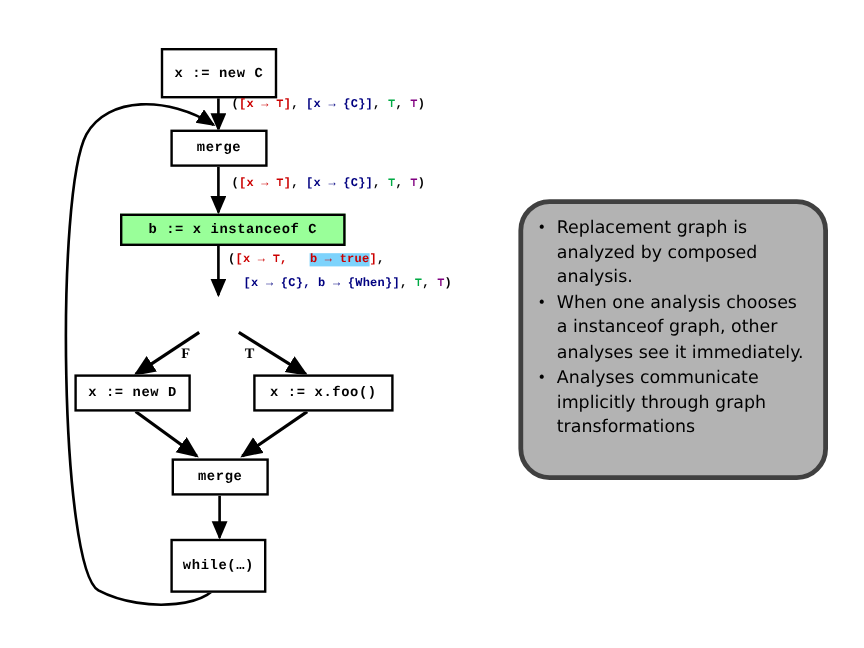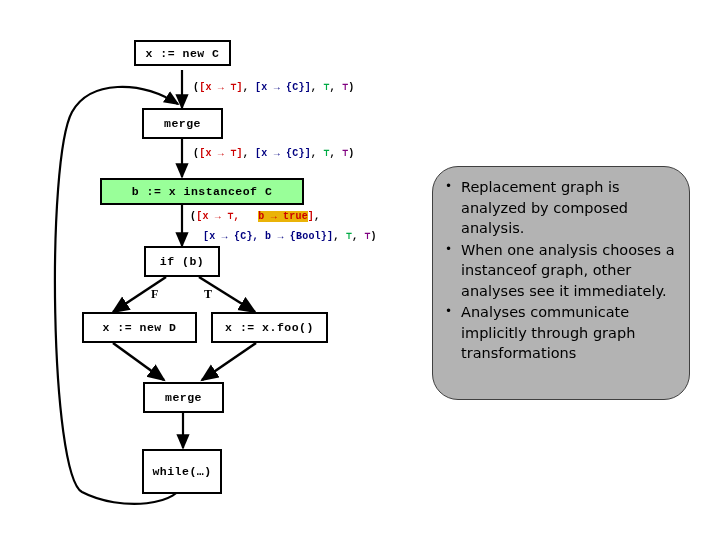--- a/index.html
+++ b/index.html
@@ -65,33 +65,33 @@
     white-space: pre;
     z-index: 5;
     letter-spacing: 0.2px;
   }
   .c-red    { color: #cc0000; }
   .c-navy   { color: #000080; }
   .c-green  { color: #00aa44; }
   .c-purple { color: #800080; }
   .c-black  { color: #000000; }
   .hl {
-    background: #eab308;
+    background: #7dd3fc;
   }
 
   
   #callout {
     position: absolute;
     left: 432px;
     top: 166px;
     width: 258px;
     height: 234px;
     box-sizing: border-box;
     background: #b3b3b3;
-    border: 1px solid #404040;
+    border: 4px solid #404040;
     border-radius: 26px;
     z-index: 3;
   }
   #callout ul {
     list-style: none;
     margin: 0;
     padding: 10px 10px 0 8px;
   }
   #callout li {
     position: relative;
@@ -135,46 +135,45 @@
     <line x1="113" y1="343" x2="164" y2="380" stroke="#000000" stroke-width="2.6" marker-end="url(#arrow)"></line>
 
     <line x1="256" y1="343" x2="202" y2="380" stroke="#000000" stroke-width="2.6" marker-end="url(#arrow)"></line>
 
     <line x1="183" y1="413" x2="183" y2="448" stroke="#000000" stroke-width="2.2" marker-end="url(#arrow)"></line>
 
     <path d="M 183 480 C 183 506, 120 512, 82 492 C 50 474, 46 160, 72 112
              C 90 80, 140 80, 178 104" fill="none" stroke="#000000" stroke-width="2.2" marker-end="url(#arrow)"></path>
   </svg>
 
-  <div class="node" style="left:134px; top:40px; width:97px; height:26px;">x := new C</div>
+  <div class="node" style="left:134px; top:40px; width:97px; height:42px;">x := new C</div>
 
   <div class="node" style="left:142px; top:108px; width:81px; height:31px;">merge</div>
 
-  <div class="node green" style="left:100px; top:178px; width:204px; height:27px;">b := x instanceof C</div>
+  <div class="node green" style="left:100px; top:178px; width:188px; height:27px;">b := x instanceof C</div>
 
-  <div class="node" style="left:144px; top:246px; width:76px; height:31px;">if (b)</div>
 
-  <div class="node" style="left:62px; top:312px; width:115px; height:31px;margin-left:20px;">x := new D</div>
+  <div class="node" style="left:62px; top:312px; width:97px; height:31px;">x := new D</div>
 
   <div class="node" style="left:211px; top:312px; width:117px; height:31px;">x := x.foo()</div>
 
   <div class="node" style="left:143px; top:382px; width:81px; height:31px;">merge</div>
 
   <div class="node" style="left:142px; top:449px; width:80px; height:45px;">while(…)</div>
 
   <div class="branch-label" style="left:151px; top:287px;">F</div>
   <div class="branch-label" style="left:204px; top:287px;">T</div>
 
   <div class="anno" style="left:193px; top:81px;"><span class="c-black">(</span><span class="c-red">[x → ⊤]</span><span class="c-black">, </span><span class="c-navy">[x → {C}]</span><span class="c-black">, </span><span class="c-green">⊤</span><span class="c-black">, </span><span class="c-purple">⊤</span><span class="c-black">)</span></div>
 
   <div class="anno" style="left:193px; top:147px;"><span class="c-black">(</span><span class="c-red">[x → ⊤]</span><span class="c-black">, </span><span class="c-navy">[x → {C}]</span><span class="c-black">, </span><span class="c-green">⊤</span><span class="c-black">, </span><span class="c-purple">⊤</span><span class="c-black">)</span></div>
 
   <div class="anno" style="left:190px; top:210px;"><span class="c-black">(</span><span class="c-red">[x → ⊤, </span><span class="c-black">  </span><span class="c-red hl">b → true</span><span class="c-red">]</span><span class="c-black">,</span></div>
 
-  <div class="anno" style="left:203px; top:230px;"><span class="c-navy">[x → {C}, b → {Bool}]</span><span class="c-black">, </span><span class="c-green">⊤</span><span class="c-black">, </span><span class="c-purple">⊤</span><span class="c-black">)</span></div>
+  <div class="anno" style="left:203px; top:230px;"><span class="c-navy">[x → {C}, b → {When}]</span><span class="c-black">, </span><span class="c-green">⊤</span><span class="c-black">, </span><span class="c-purple">⊤</span><span class="c-black">)</span></div>
 
   <div id="callout">
     <ul>
       <li>Replacement graph is analyzed by composed analysis.</li>
       <li>When one analysis chooses a instanceof graph, other analyses see it immediately.</li>
       <li>Analyses communicate implicitly through graph transformations</li>
     </ul>
   </div>
 
 </div>

